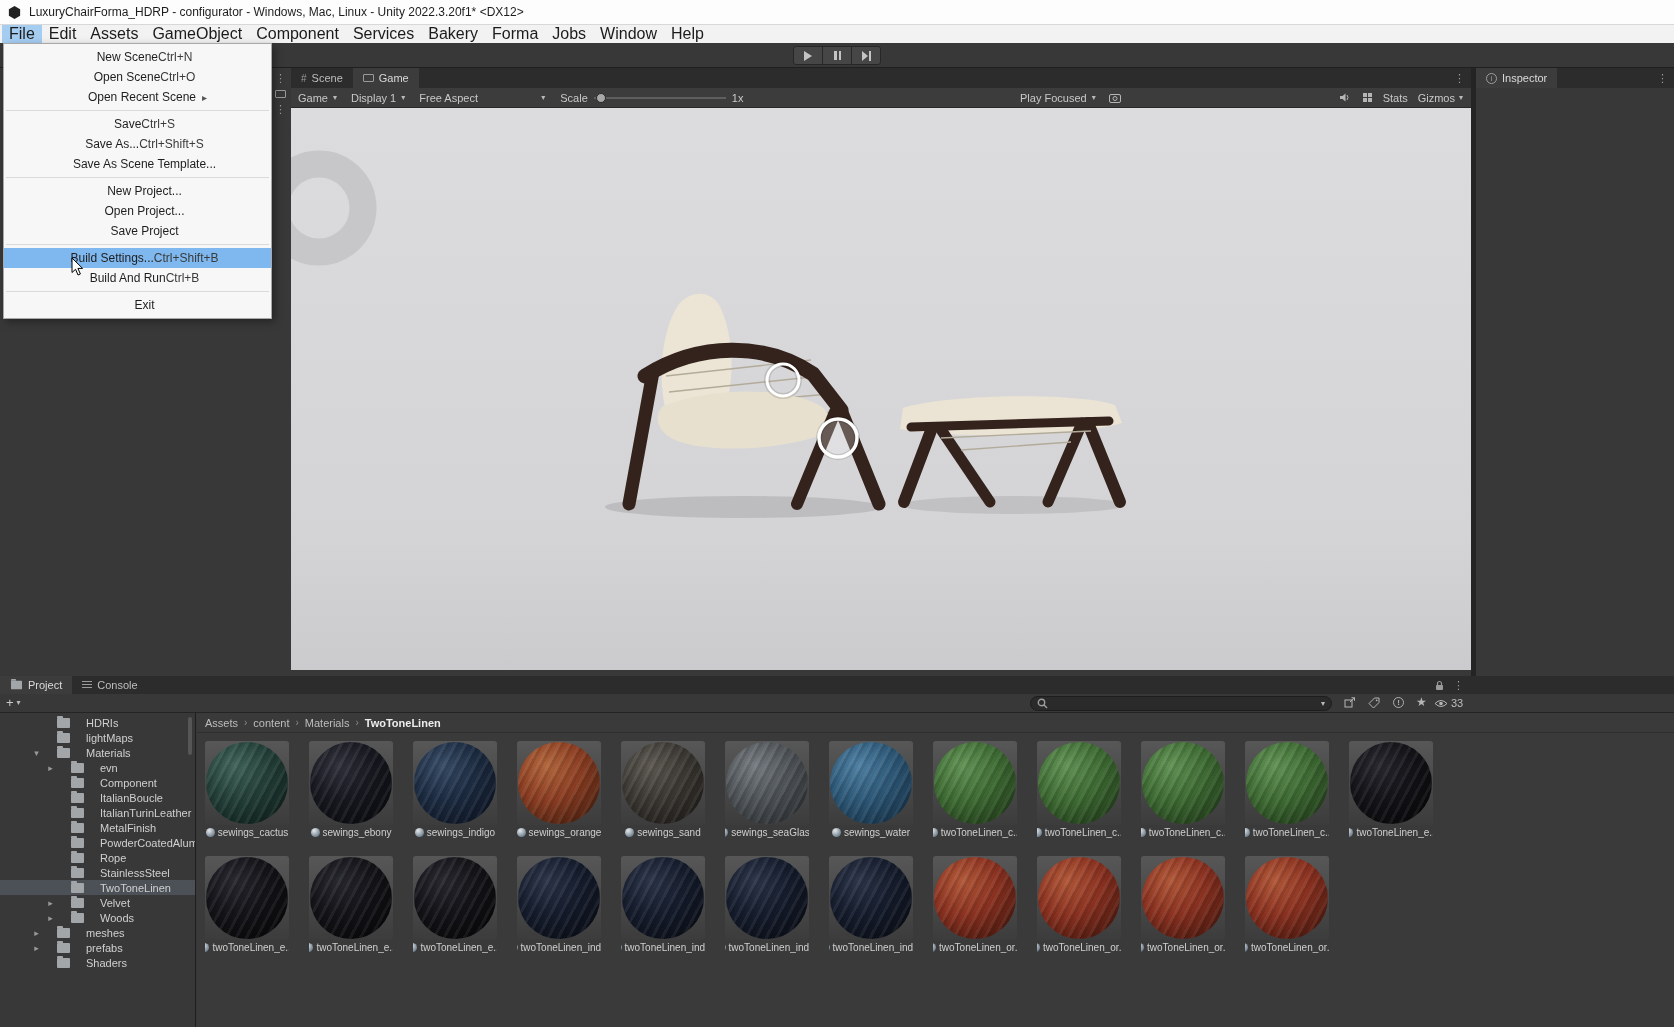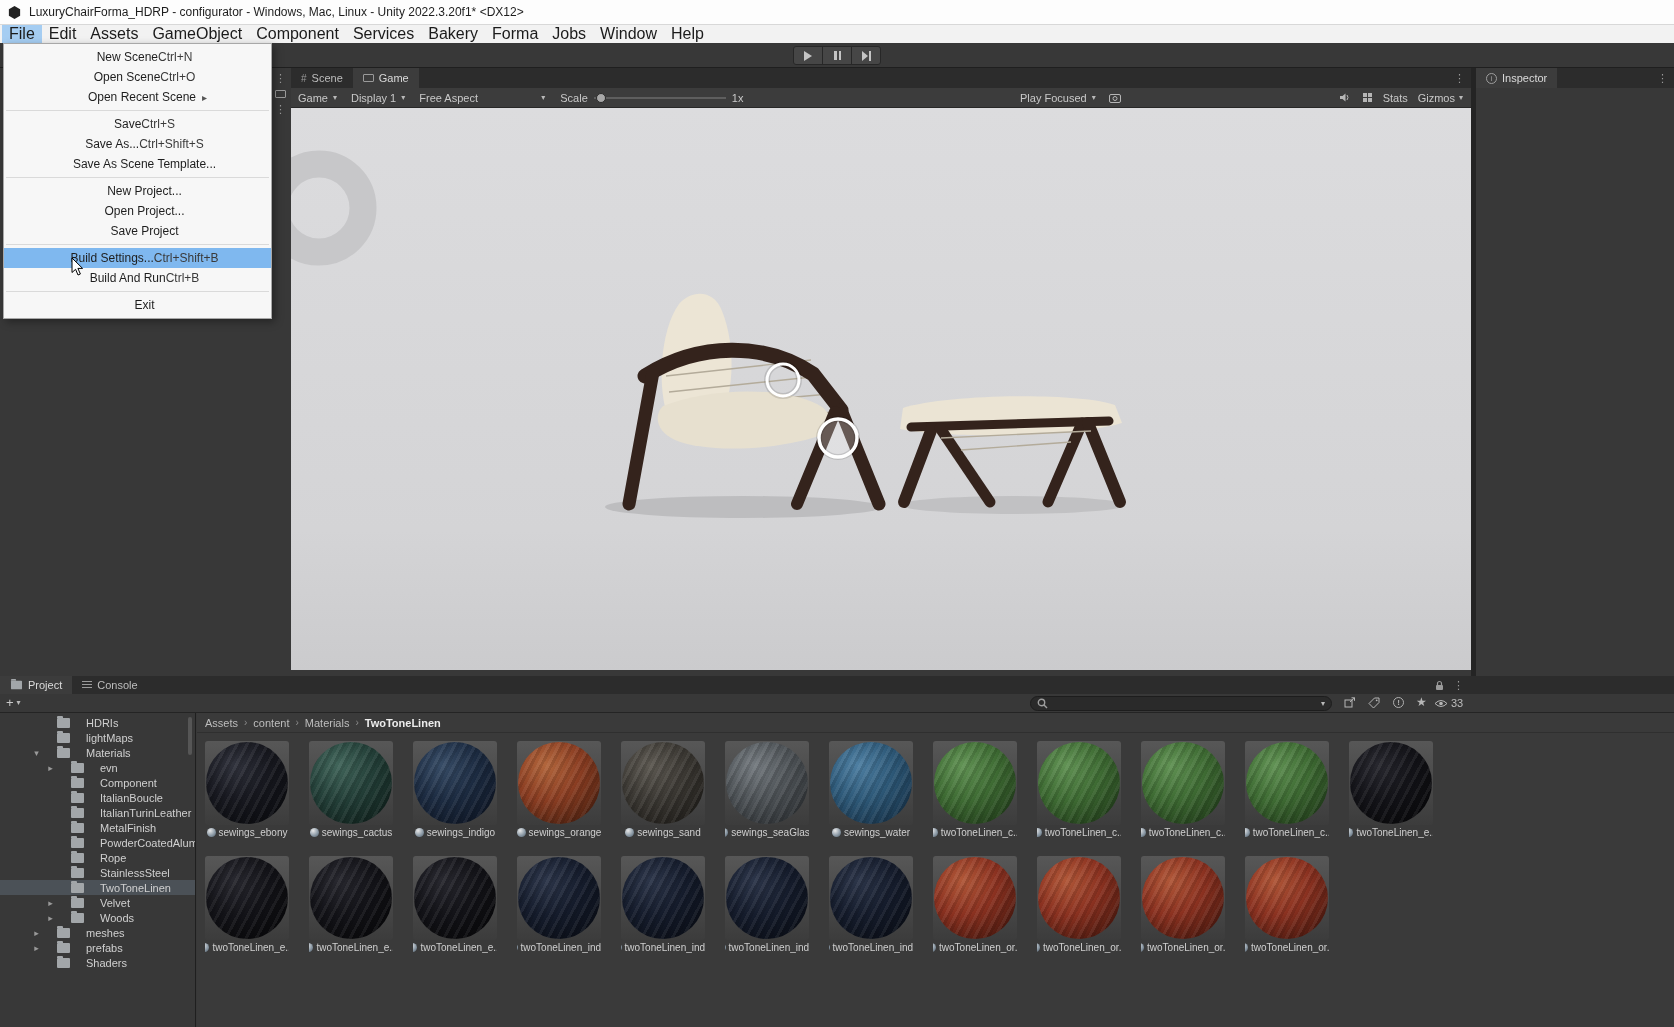--- a/index.html
+++ b/index.html
@@ -496,36 +496,36 @@
     <span class="csep">›</span>
     <span class="crumb">content</span>
     <span class="csep">›</span>
     <span class="crumb">Materials</span>
     <span class="csep">›</span>
     <span class="crumb last">TwoToneLinen</span>
   </div>
   <div class="grid">
 
       <div class="cell">
+        <div class="thumb" style="--c: #233f38; --h: #41655a; --d: #0b1915;">
+          <div class="sphere"></div>
+        </div>
+        <div class="clabel">
+          <span class="mat-ico"></span>
+          <span class="ctext">sewings_cactus</span>
+        </div>
+      </div>
+
+      <div class="cell">
         <div class="thumb" style="--c: #17181f; --h: #30323c; --d: #07080b;">
           <div class="sphere"></div>
         </div>
         <div class="clabel">
           <span class="mat-ico"></span>
           <span class="ctext">sewings_ebony</span>
-        </div>
-      </div>
-
-      <div class="cell">
-        <div class="thumb" style="--c: #233f38; --h: #41655a; --d: #0b1915;">
-          <div class="sphere"></div>
-        </div>
-        <div class="clabel">
-          <span class="mat-ico"></span>
-          <span class="ctext">sewings_cactus</span>
         </div>
       </div>
 
       <div class="cell">
         <div class="thumb" style="--c: #1c2b41; --h: #374c66; --d: #0a101c;">
           <div class="sphere"></div>
         </div>
         <div class="clabel">
           <span class="mat-ico"></span>
           <span class="ctext">sewings_indigo</span>

